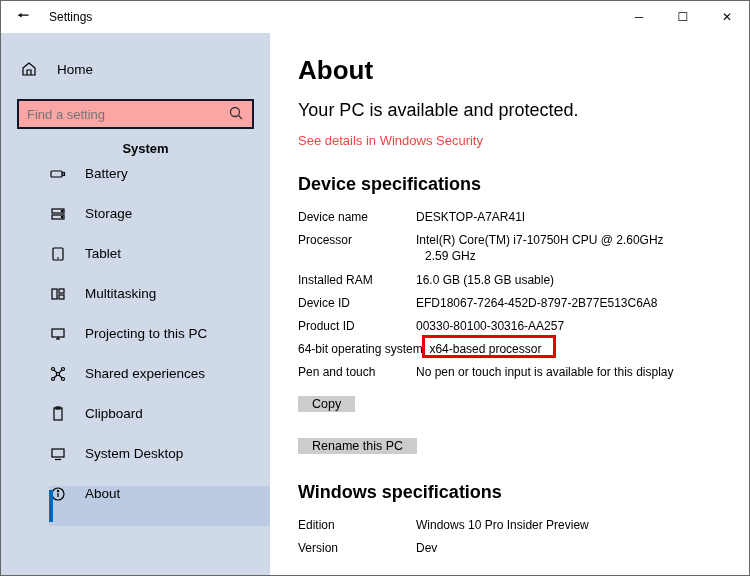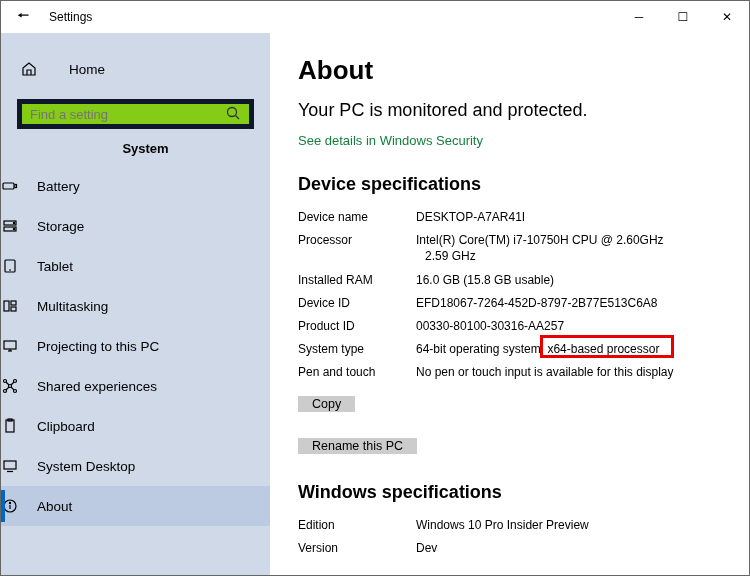--- a/index.html
+++ b/index.html
@@ -6,36 +6,36 @@
 body { font-family: "Segoe UI", Arial, sans-serif; font-size: 13px; color: #000; background: #fff; width: 750px; height: 576px; overflow: hidden; }
 .window { width: 750px; height: 576px; display: flex; flex-direction: column; border: 1px solid #666; }
 .titlebar { height: 32px; display: flex; align-items: center; padding-left: 10px; background: #fff; }
 .titlebar .back { width: 24px; text-align: center; font-size: 14px; color: #000; cursor: pointer; }
 .titlebar .title { flex: 1; font-size: 12px; margin-left: 14px; }
 .titlebar .controls { display: flex; }
 .titlebar .controls div { width: 44px; height: 32px; display: flex; align-items: center; justify-content: center; cursor: pointer; font-size: 12px; }
 .body { display: flex; flex: 1; overflow: hidden; }
 .sidebar { width: 269px; background: #cfd9e8; position: relative; padding: 0; overflow: hidden; }
 .content { flex: 1; background: #fff; padding: 22px 28px 12px 28px; overflow-y: auto; }
-.home-row { display: flex; align-items: center; height: 36px; padding-left: 20px; margin-top: 18px; margin-bottom: 12px; cursor: pointer; gap: 12px; }
+.home-row { display: flex; align-items: center; height: 36px; padding-left: 20px; margin-top: 18px; margin-bottom: 12px; cursor: pointer; }
 .home-row .icon { width: 18px; display: inline-flex; }
 .home-row .lbl { margin-left: 18px; font-size: 13.5px; }
-.searchbox { margin: 0 16px 12px 16px; height: 30px; border: 5px solid #0f172a; background: #84cc16; display: flex; align-items: center; padding: 0 8px; }
+.searchbox { margin: 0 16px 12px 16px; height: 30px; border: 2px solid #0f172a; background: #fca5a5; display: flex; align-items: center; padding: 0 8px; }
 .searchbox input { flex: 1; background: transparent; border: none; outline: none; font-size: 13px; color: #555; }
 .searchbox .sicon { font-size: 13px; color: #333; }
 .section-label { font-weight: 600; font-size: 13px; margin: 10px 0 10px 20px; text-align: center; }
 .nav { list-style: none; }
-.nav li { display: flex; align-items: center; height: 40px; cursor: pointer; position: relative; }
+.nav li { display: flex; align-items: flex-start; height: 40px; cursor: pointer; position: relative; margin-left: 48px; }
 .nav li .icon { width: 18px; display: inline-flex; align-items: center; justify-content: center; }
 .nav li .lbl { margin-left: 18px; font-size: 13.5px; }
 .nav li.active { background: #bccbe1; }
 .nav li.active::before { content: ""; position: absolute; left: 0; top: 4px; bottom: 4px; width: 4px; background: #0067c0; }
 .content h1 { font-size: 26px; font-weight: 600; margin-bottom: 14px; }
 .subhead { font-size: 18px; font-weight: 400; margin-bottom: 12px; }
-.link { color: #15803d; font-size: 13px; cursor: pointer; display: inline-block; margin-bottom: 26px; }
+.link { color: #ef4444; font-size: 13px; cursor: pointer; display: inline-block; margin-bottom: 26px; }
 .section-title { font-size: 18px; font-weight: 600; margin-bottom: 14px; }
 .spec-table { font-size: 12px; }
 .spec-table .row { display: flex; margin-bottom: 7px; line-height: 1.35; }
 .spec-table .k { width: 118px; flex-shrink: 0; }
 .spec-table .v { flex: 1; }
 .proc { display: flex; flex-direction: column; }
 .proc .extra { margin-left: 9px; }
 .highlight { position: relative; }
 .highlight-box { position: absolute; border: 3px solid #e60000; top: -6px; left: 124px; width: 134px; height: 23px; pointer-events: none; }
 .btn { display: inline-block; background: #ccc; border: none; padding: 1px 14px; font-size: 12.5px; font-family: inherit; margin: 8px 0 18px 0; cursor: pointer; }
@@ -167,21 +167,21 @@
                 <circle cx="8" cy="5" r="0.6" fill="#000"></circle>
               </svg>
             </span>
           <span class="lbl">About</span>
         </li>
       </ul>
     </div>
 
     <div class="content">
       <h1>About</h1>
-      <div class="subhead">Your PC is monitored and protected.</div>
+      <div class="subhead">Your PC is available and protected.</div>
       <a class="link">See details in Windows Security</a>
 
       <div class="section-title">Device specifications</div>
       <div class="spec-table">
         <div class="row">
             <div class="k">Device name</div>
             <div class="v">DESKTOP-A7AR41I</div>
           </div>
         <div class="row">
             <div class="k">Processor</div>
@@ -196,21 +196,20 @@
           </div>
         <div class="row">
             <div class="k">Device ID</div>
             <div class="v">EFD18067-7264-452D-8797-2B77E513C6A8</div>
           </div>
         <div class="row">
             <div class="k">Product ID</div>
             <div class="v">00330-80100-30316-AA257</div>
           </div>
         <div class="row">
-            <div class="k">System type</div>
             <div class="v highlight"><span>64-bit operating system,</span> <span>x64-based processor</span><div class="highlight-box"></div></div>
           </div>
         <div class="row">
             <div class="k">Pen and touch</div>
             <div class="v">No pen or touch input is available for this display</div>
           </div>
       </div>
       <button class="btn">Copy</button><br>
       <button class="btn">Rename this PC</button>
 

